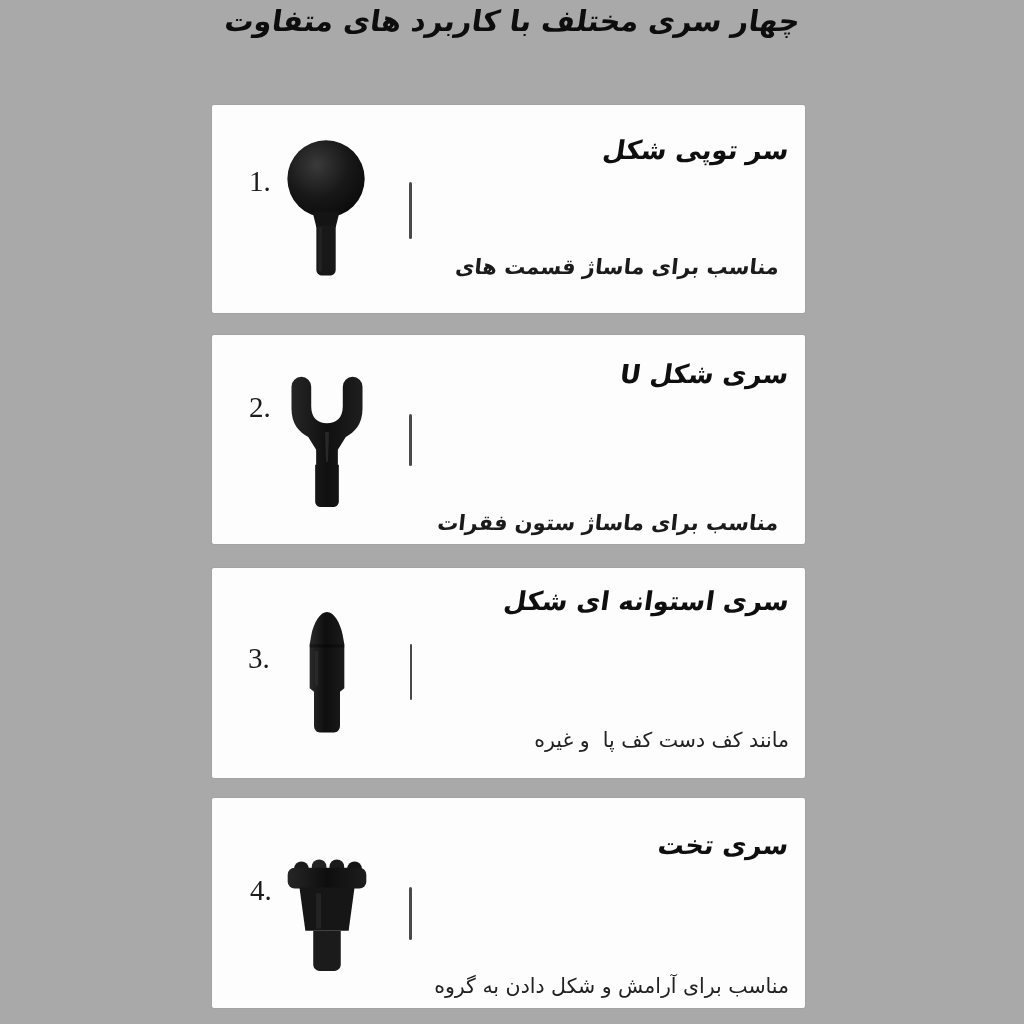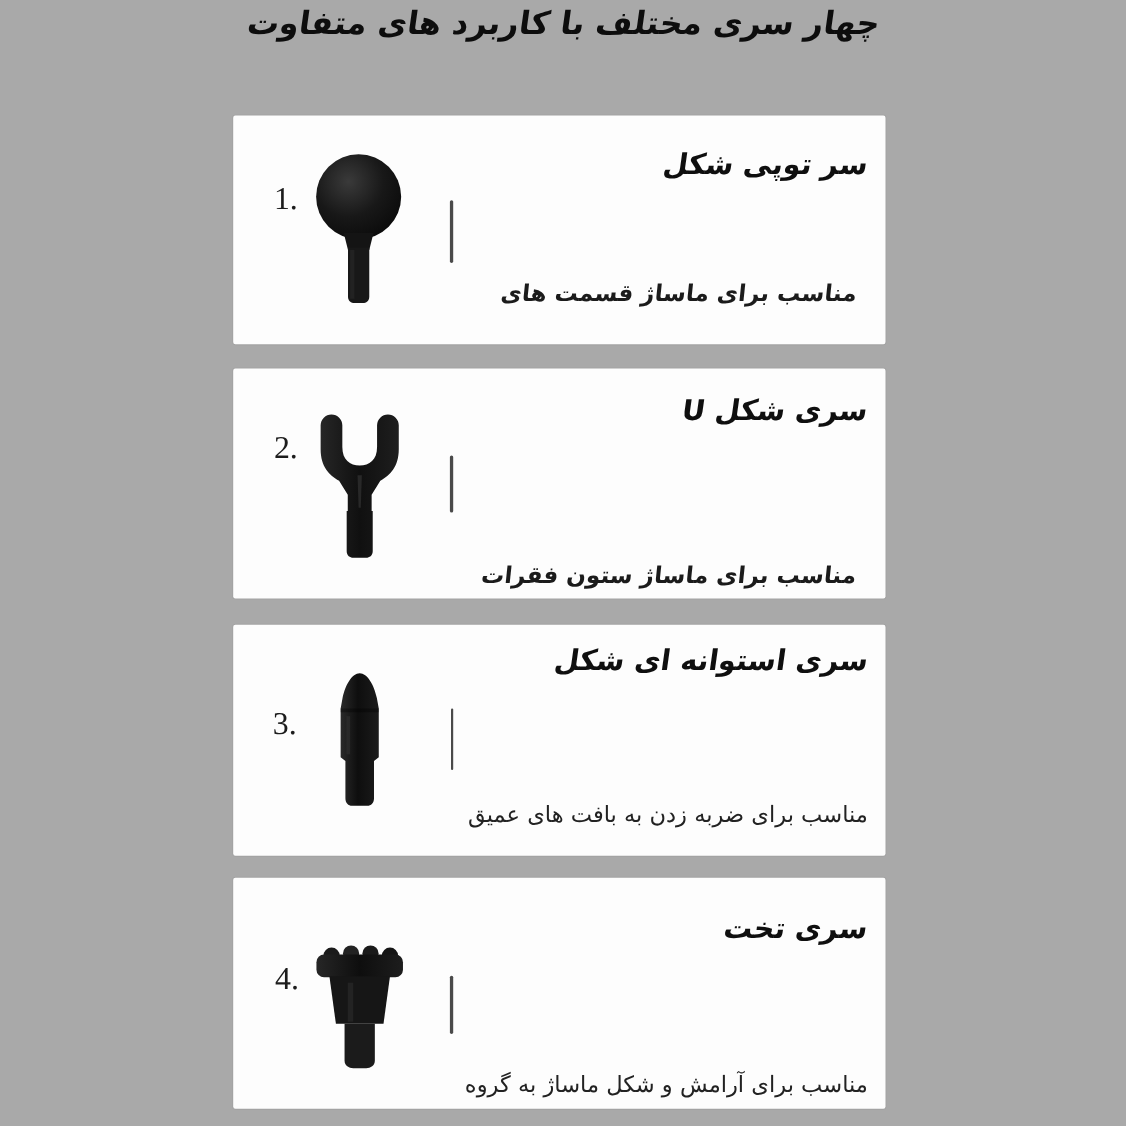--- a/index.html
+++ b/index.html
@@ -136,21 +136,20 @@
       </linearGradient>
     </defs>
     <path d="M60,7 C52,7 45,19 42,33 L40,44 L40,95 L45,99 L45,138 C45,143 48,146 52,146
              L68,146 C72,146 75,143 75,138 L75,99 L80,95 L80,44 L78,33 C75,19 68,7 60,7 Z" fill="url(#gc1)"></path>
     <path d="M40,44 L80,44 L80,48 L40,48 Z" fill="#000" opacity="0.35"></path>
     <rect x="46" y="52" width="4" height="40" fill="#333" opacity="0.5"></rect>
   </svg>
   <div class="vline"></div>
   <div class="h">سری استوانه ای شکل</div>
   <div class="desc light">
-    <div>مناسب برای ضربه زدن به بافت های عمیق</div>
     <div>مانند کف دست کف پا  و غیره</div>
   </div>
 </div>
 
 <div class="card card4">
   <span class="num">4.</span>
   <svg class="art" width="118" height="122" viewBox="0 0 120 124">
     <defs>
       <linearGradient id="gf1" x1="0" y1="0" x2="1" y2="0">
         <stop offset="0%" stop-color="#262626"></stop>
@@ -163,16 +162,16 @@
     <circle cx="70" cy="13" r="7.5" fill="#1a1a1a"></circle>
     <circle cx="88" cy="15" r="7.5" fill="#151515"></circle>
     <rect x="20" y="14" width="80" height="21" rx="7" fill="url(#gf1)"></rect>
     <path d="M32,34 L88,34 L82,78 L38,78 Z" fill="#161616"></path>
     <path d="M46,78 L74,78 L74,112 C74,117 70,119 66,119 L54,119 C50,119 46,117 46,112 Z" fill="#1b1b1b"></path>
     <rect x="49" y="40" width="5" height="36" fill="#303030" opacity="0.55"></rect>
   </svg>
   <div class="vline"></div>
   <div class="h">سری تخت</div>
   <div class="desc light">
-    <div>مناسب برای آرامش و شکل ماساژ به گروه</div>
+    <div>مناسب برای آرامش و شکل دادن به گروه</div>
     
   </div>
 </div>
 
 </body></html>

